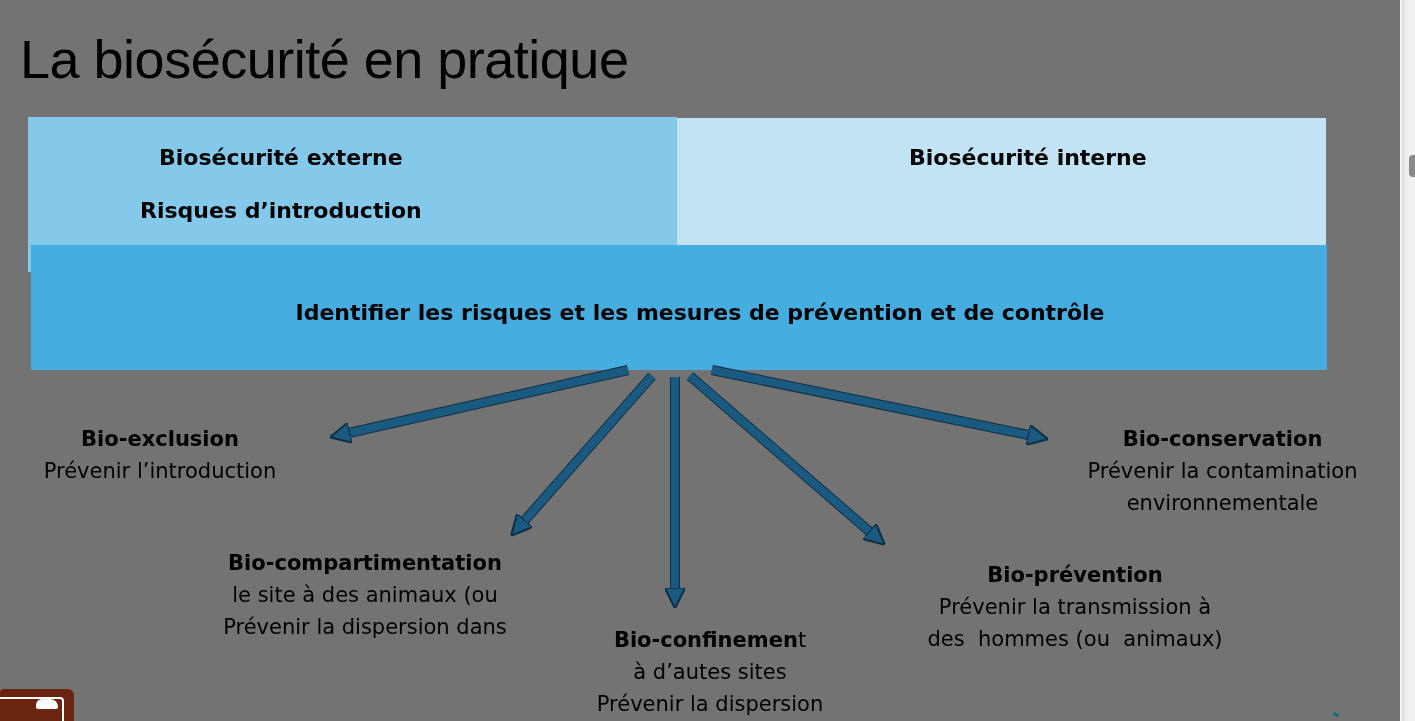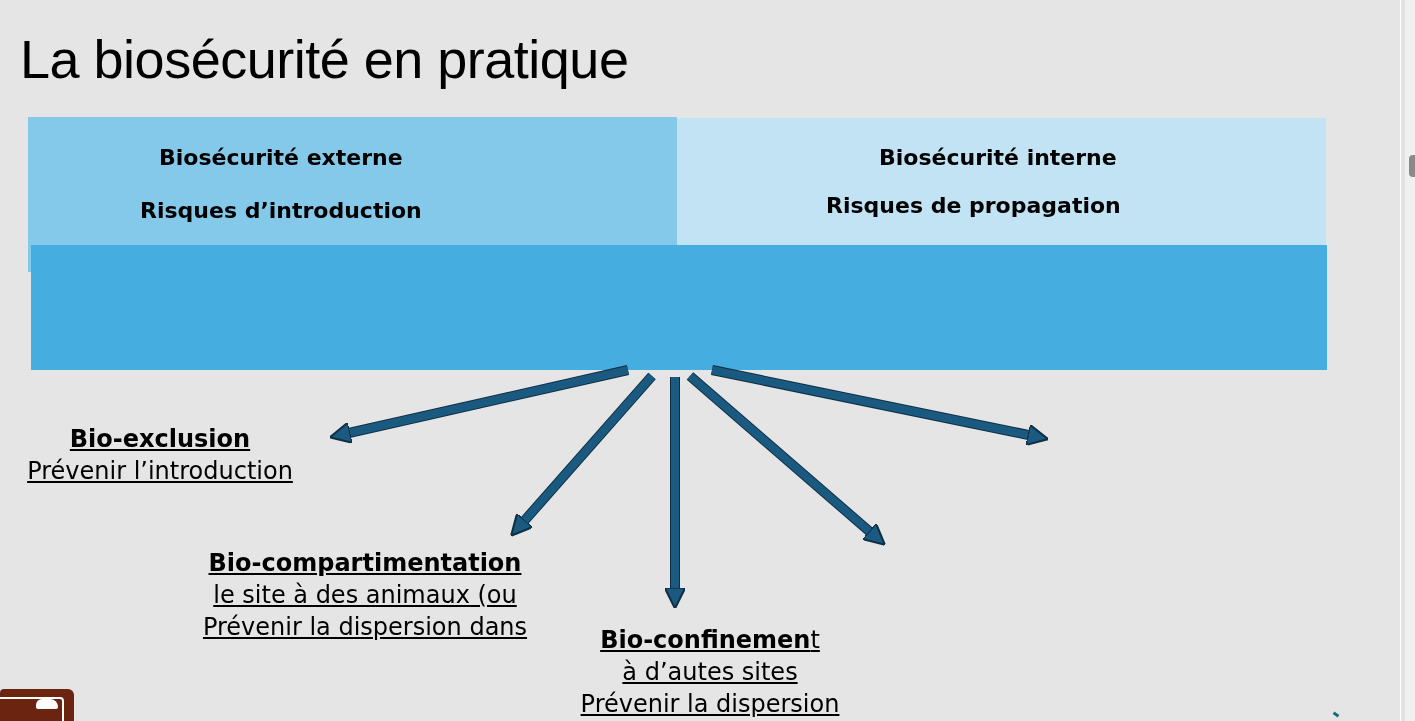--- a/index.html
+++ b/index.html
@@ -2,44 +2,44 @@
 <html><head>
 <meta charset="utf-8">
 <style>
   html, body { margin:0; padding:0; }
   body {
     width:1415px; height:721px; overflow:hidden; position:relative;
     background:#ffffff;
     font-family:"Liberation Sans", sans-serif;
     color:#000;
   }
-  .slide { position:absolute; left:0; top:0; width:1400px; height:721px; background:#e5e5e5; overflow:hidden; }
+  .slide { position:absolute; left:0; top:0; width:1400px; height:721px; background:#737373; overflow:hidden; }
   .title {
     position:absolute; left:20px; top:30px;
     font-family:"Liberation Sans", sans-serif;
     font-size:54px; font-weight:400; letter-spacing:-0.5px; line-height:1.1;
   }
   .box { position:absolute; }
   .box-ext { left:28px; top:117px; width:649px; height:155px; background:#85c9ea; }
   .box-int { left:677px; top:118px; width:649px; height:128px; background:#c1e3f4; }
   .box-main { left:31px; top:245px; width:1296px; height:125px; background:#45ade0; }
   .box-text {
     position:absolute; font-family:"DejaVu Sans", sans-serif; font-weight:700;
     font-size:22px; line-height:1.0; white-space:nowrap; text-align:center;
   }
   .ext-1 { left:159px; top:147px; }
   .ext-2 { left:140px; top:200px;text-align:right; }
-  .int-1 { left:879px; top:147px;text-align:right; }
+  .int-1 { left:909px; top:147px;text-align:right; }
   .int-2 { left:826px; top:195px; }
   .main-text { left:0; width:1400px; top:302px; }
   .main-text span { display:inline-block; }
   .arrows { position:absolute; left:0; top:0; width:1400px; height:721px; pointer-events:none; }
   .item {
     position:absolute; text-align:center; font-family:"DejaVu Sans", sans-serif;
-    font-size:24px; line-height:32px; white-space:nowrap;text-decoration:underline;
+    font-size:21px; line-height:32px; white-space:nowrap;
   }
   .item .name { font-weight:700; }
   .item .desc { font-weight:400; }
   .it-excl { left:10px; width:300px; top:423px; }
   .it-comp { left:195px; width:340px; top:547px; }
   .it-conf { left:560px; width:300px; top:624px; }
   .it-prev { left:890px; width:370px; top:559px; }
   .it-cons { left:1060px; width:325px; top:423px; }
   .logo-left {
     position:absolute; left:0; top:689px; width:74px; height:40px;
@@ -66,21 +66,21 @@
 <div class="slide">
   <div class="title">La biosécurité en pratique</div>
 
   <div class="box box-ext"></div>
   <div class="box box-int"></div>
   <div class="box box-main"></div>
 
   <div class="box-text ext-1">Biosécurité externe</div>
   <div class="box-text ext-2">Risques d’introduction</div>
   <div class="box-text int-1">Biosécurité interne</div>
-  <div class="box-text int-2">Risques de propagation</div>
+  <div class="box-text main-text"><span>Identifier les risques et les mesures de prévention et de contrôle</span></div>
 
   <svg class="arrows" viewBox="0 0 1400 721" xmlns="http://www.w3.org/2000/svg">
     <defs>
       <marker id="ah" viewBox="0 0 10 10" refX="5" refY="5" markerWidth="2.6" markerHeight="2.6" orient="auto-start-reverse" markerUnits="strokeWidth">
         <path d="M0,0 L10,5 L0,10 z" fill="#1b5a80" stroke="#0f2f45" stroke-width="1"></path>
       </marker>
     </defs>
     <g stroke="#0f2f45" stroke-width="10" stroke-linecap="butt" fill="none">
       <line x1="628" y1="370" x2="340" y2="435"></line>
       <line x1="652" y1="376" x2="518" y2="528"></line>
@@ -107,21 +107,31 @@
     <div class="desc">le site à des animaux (ou</div>
     <div class="desc">Prévenir la dispersion dans</div>
   </div>
 
   <div class="item it-conf">
     <div><span class="name">Bio-confinemen</span><span class="desc">t</span></div>
     <div class="desc">à d’autes sites</div>
     <div class="desc">Prévenir la dispersion</div>
   </div>
 
+  <div class="item it-prev">
+    <div class="name">Bio-prévention</div>
+    <div class="desc" style="white-space:pre">Prévenir la transmission à</div>
+    <div class="desc" style="white-space:pre">des  hommes (ou  animaux)</div>
+  </div>
 
+  <div class="item it-cons">
+    <div class="name">Bio-conservation</div>
+    <div class="desc">Prévenir la contamination</div>
+    <div class="desc">environnementale</div>
+  </div>
 
   <div class="logo-left">
     <div class="inner"></div>
     <div class="pig"></div>
   </div>
   <div class="logo-right"></div>
 </div>
 
 <div class="scrollbar">
   <div class="scroll-thumb"></div>

